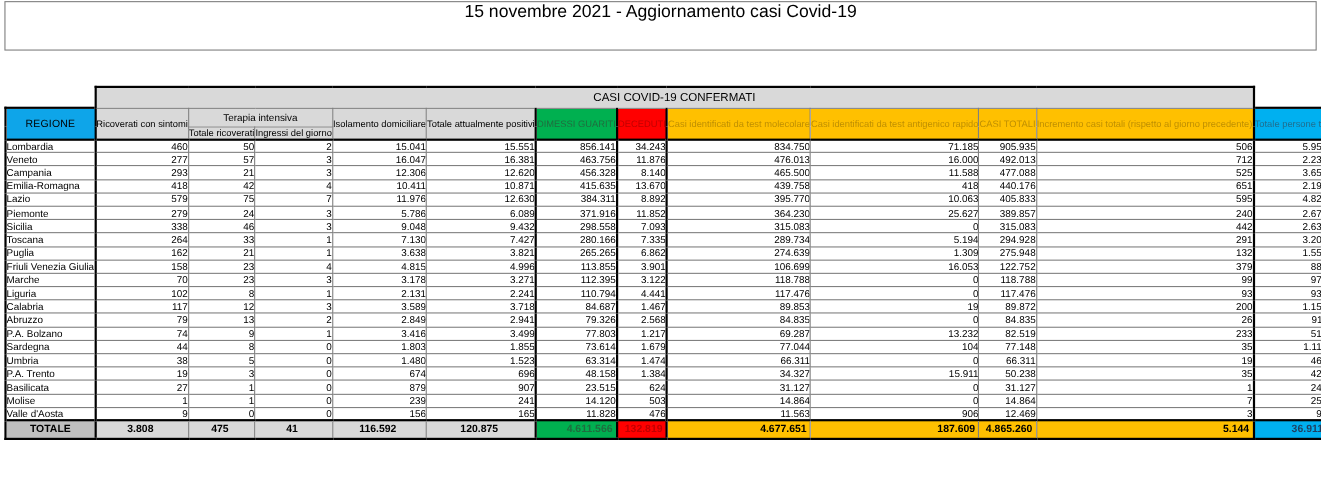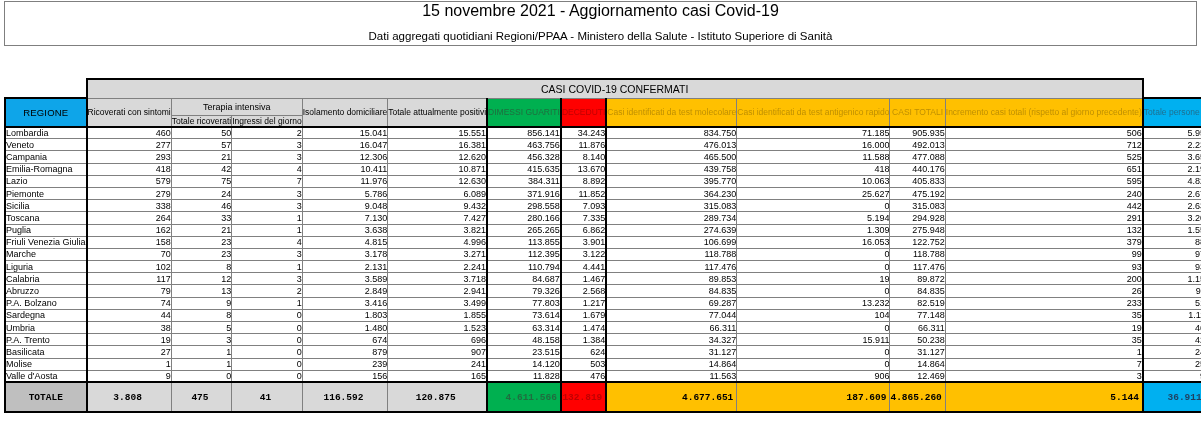--- a/index.html
+++ b/index.html
@@ -110,23 +110,22 @@
   td.num {
     text-align: right;
     padding-right: 2px;
     font-size: 9px;
     height: 12.2px;
     background: #ffffff;
   }
   
   tr.total td {
     font-weight: bold;
-    height: 30px;
+    height: 17px;
     font-size: 9.5px;
-    font-family: Liberation Mono, monospace;
   }
   tr.total td.region {
     background: #bfbfbf;
     text-align: center;
   }
   tr.total td.t-grey  { background: #d9d9d9; text-align: center; padding-right: 3px; }
   tr.total td.t-green { background: #00b050; color: #1f6d3f; text-align: right; padding-right: 3px; }
   tr.total td.t-red   { background: #ff0000; color: #c00000; text-align: right; padding-right: 3px; }
   tr.total td.t-amber { background: #ffc000; color: #000000; text-align: right; padding-right: 3px; }
   tr.total td.t-cyan  { background: #00b0f0; color: #1f3f5f; text-align: right; padding-right: 3px; }
@@ -136,21 +135,20 @@
   .thick-t { border-top: 2px solid #000000 !important; }
   .thick-b { border-bottom: 2px solid #000000 !important; }
 </style>
 </head>
 <body>
 
 <div id="page">
 
   <div class="title-box">
     <div class="title-line1">15 novembre 2021 - Aggiornamento casi Covid-19</div>
-    <div class="title-line2">Dati aggregati quotidiani Regioni/PPAA - Ministero della Salute - Istituto Superiore di Sanità</div>
   </div>
 
   <table class="covid">
     <colgroup>
       <col style="width:105px">
         <col style="width:66px">
         <col style="width:66px">
         <col style="width:66px">
       <col style="width:66px">
         <col style="width:66px">
@@ -269,21 +267,21 @@
           <td class="region thick-l">Piemonte</td>
           <td class="num thick-l">279</td>
           <td class="num">24</td>
           <td class="num">3</td>
           <td class="num">5.786</td>
           <td class="num">6.089</td>
           <td class="num thick-l">371.916</td>
           <td class="num thick-l">11.852</td>
           <td class="num thick-l">364.230</td>
           <td class="num">25.627</td>
-          <td class="num">475.192</td>
+          <td class="num">389.857</td>
           <td class="num thick-r">240</td>
           <td class="num thick-l thick-r">2.670.688</td>
         </tr>
         <tr>
           <td class="region thick-l">Sicilia</td>
           <td class="num thick-l">338</td>
           <td class="num">46</td>
           <td class="num">3</td>
           <td class="num">9.048</td>
           <td class="num">9.432</td>

